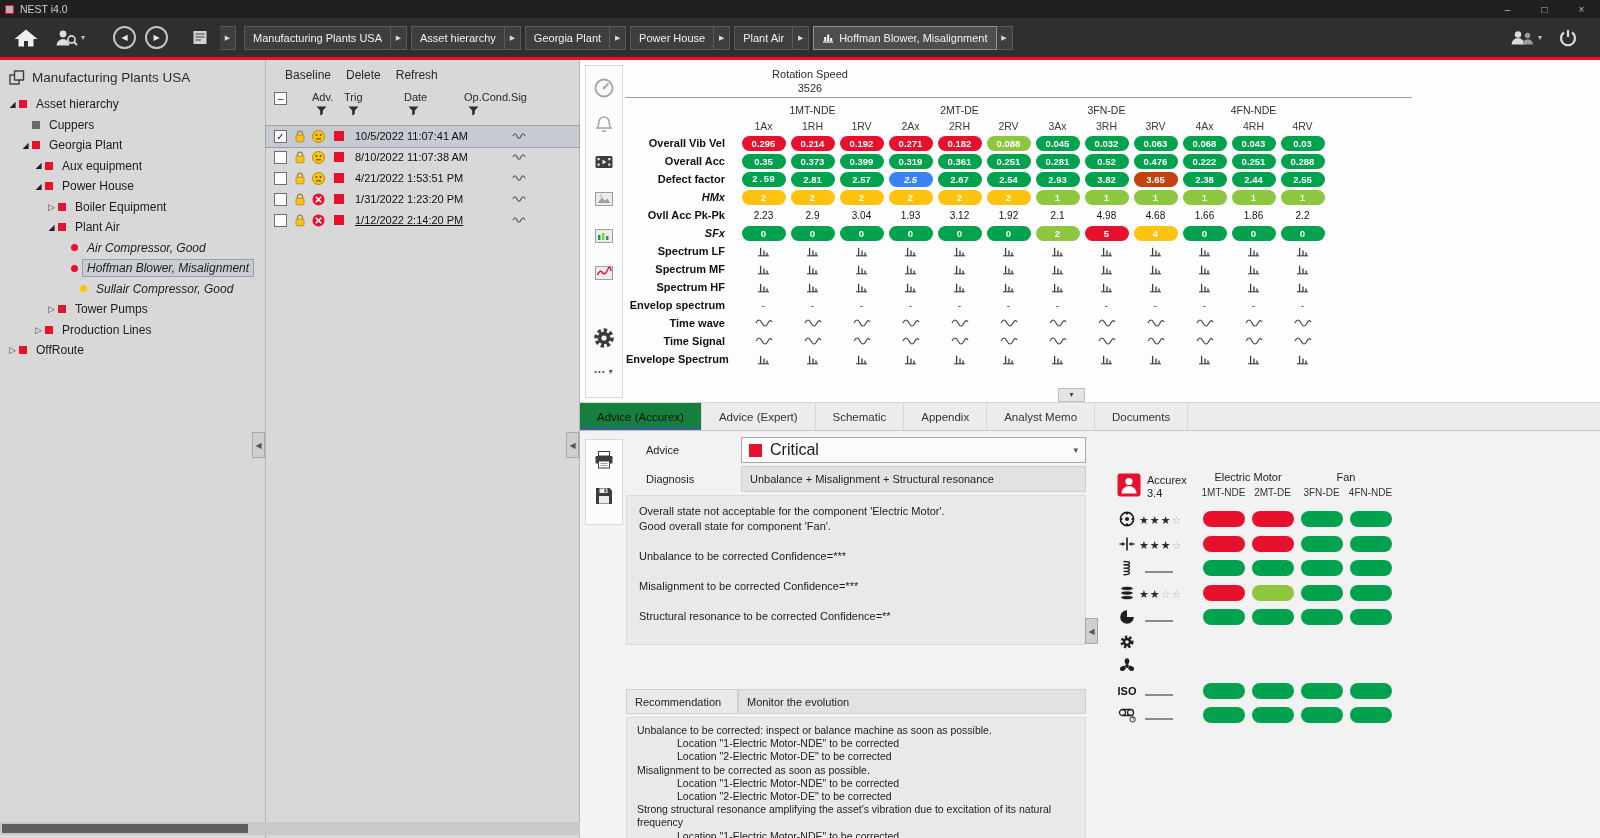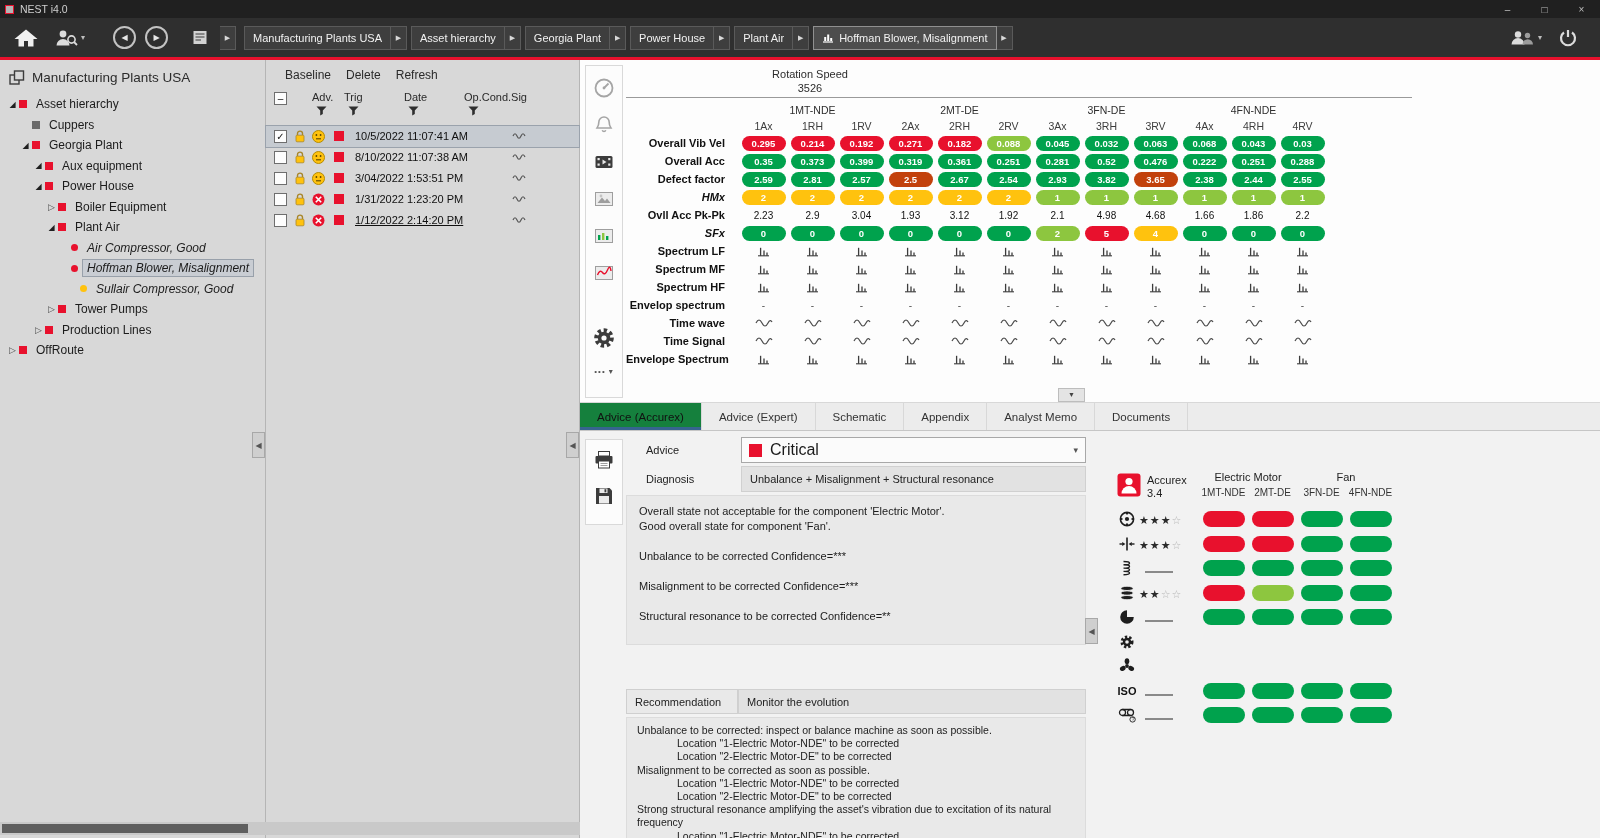--- a/index.html
+++ b/index.html
@@ -386,21 +386,21 @@
         </span>
         <span class="li-adv">
           <svg width="13" height="13" viewBox="0 0 13 13" xmlns="http://www.w3.org/2000/svg">
             <circle cx="6.5" cy="6.5" r="6" fill="#ffc20e" stroke="#b48a00"></circle>
             <circle cx="4.4" cy="5" r="0.9" fill="#5a4500"></circle>
             <circle cx="8.6" cy="5" r="0.9" fill="#5a4500"></circle>
             <path d="M4 8.8 H9" stroke="#5a4500" stroke-width="1.1"></path>
           </svg>
         </span>
         <span class="li-trig"></span>
-        <span class="ldate">3/04/2022 1:53:51 PM</span>
+        <span class="ldate">4/21/2022 1:53:51 PM</span>
         <span class="li-sig">
           <svg width="16" height="8" viewBox="0 0 16 8" xmlns="http://www.w3.org/2000/svg">
             <path d="M1 4 C2.3 1 3.7 1 5 4 C6.3 7 7.7 7 9 4 C10.3 1 11.7 1 13 4" fill="none" stroke="#555" stroke-width="1.2"></path>
           </svg>
         </span>
       </div>
       <div class="lrow">
         <div class="cb"></div>
         <span class="li-lock">
           <svg width="12" height="13" viewBox="0 0 12 13" xmlns="http://www.w3.org/2000/svg">
@@ -608,30 +608,30 @@
         <div class="m-cell">
           <div class="pill" style="background: rgb(0, 162, 77);">0.251</div>
         </div>
         <div class="m-cell">
           <div class="pill" style="background: rgb(0, 162, 77);">0.288</div>
         </div>
       </div>
       <div class="m-row">
         <div class="m-label">Defect factor</div>
         <div class="m-cell">
-          <div class="pill" style="background: rgb(0, 162, 77);">2.59</div>
+          <div class="pill" style="background: rgb(0, 162, 77); font-family: Liberation Mono, monospace;">2.59</div>
         </div>
         <div class="m-cell">
           <div class="pill" style="background: rgb(0, 162, 77);">2.81</div>
         </div>
         <div class="m-cell">
           <div class="pill" style="background: rgb(0, 162, 77);">2.57</div>
         </div>
         <div class="m-cell">
-          <div class="pill" style="background: #c2410c;">2.5</div>
+          <div class="pill" style="background: #3b82f6; font-style: italic;">2.5</div>
         </div>
         <div class="m-cell">
           <div class="pill" style="background: rgb(0, 162, 77);">2.67</div>
         </div>
         <div class="m-cell">
           <div class="pill" style="background: rgb(0, 162, 77);">2.54</div>
         </div>
         <div class="m-cell">
           <div class="pill" style="background: rgb(0, 162, 77);">2.93</div>
         </div>

